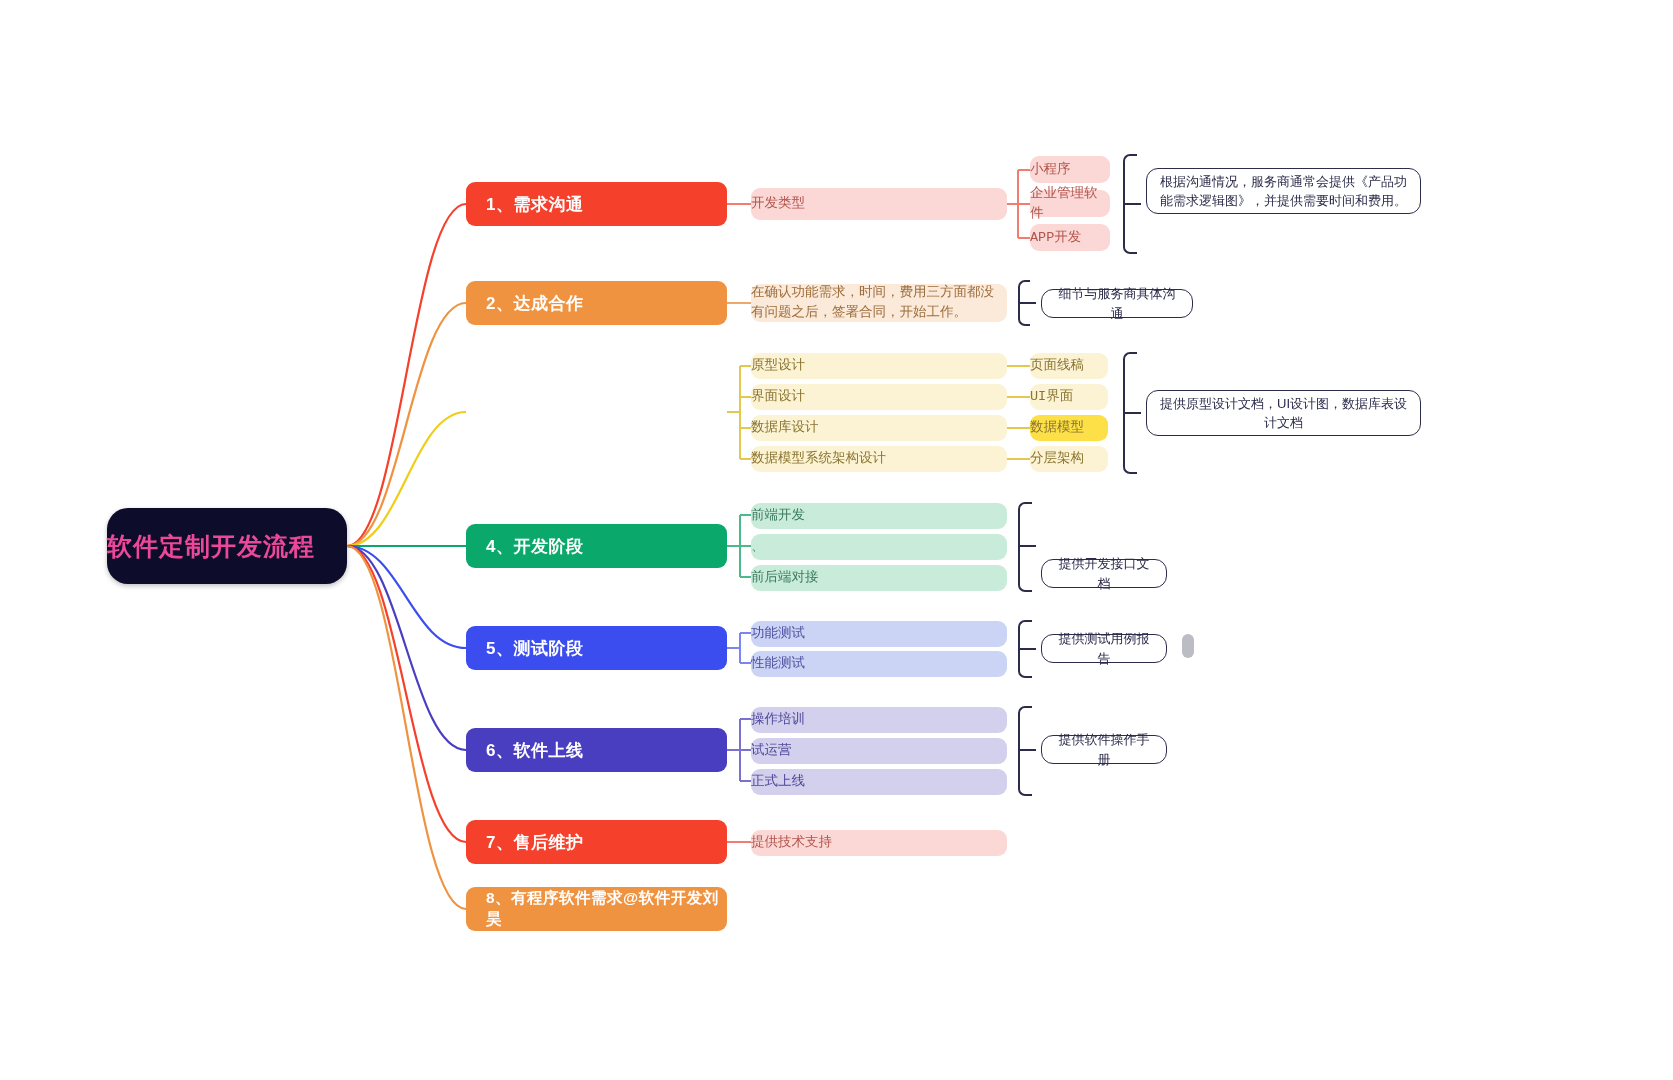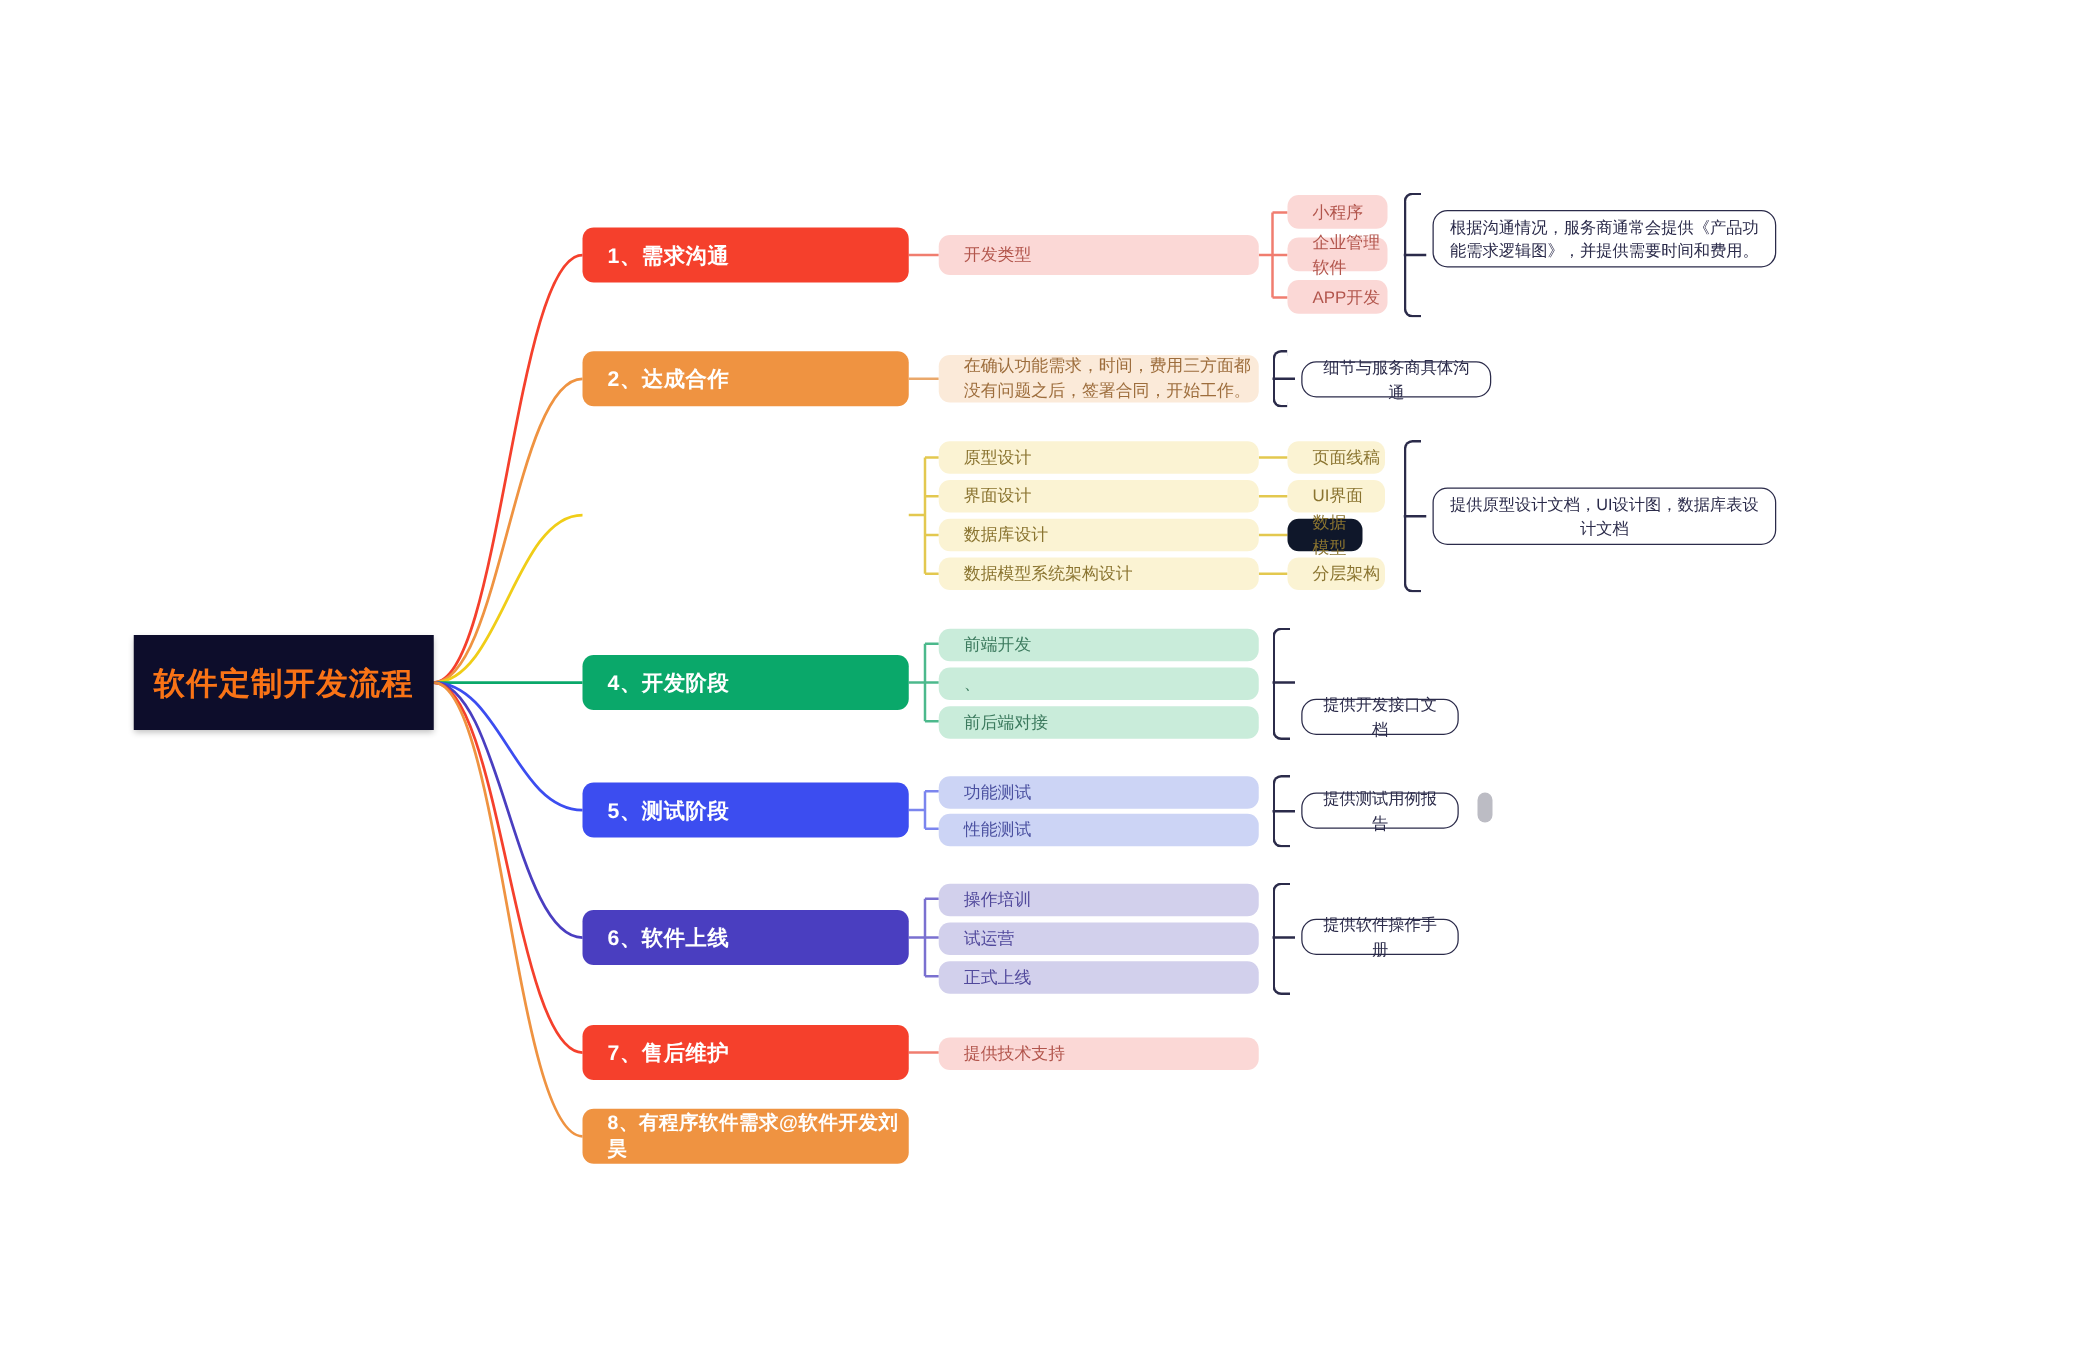--- a/index.html
+++ b/index.html
@@ -29,45 +29,45 @@
     position: absolute;
     box-sizing: border-box;
     display: flex;
     align-items: center;
     white-space: pre-wrap;
   }
 
   
   .root-node {
     background: #0d0d2b;
-    color: #f97316;
-    border-radius: 0;
+    color: #ec4899;
+    border-radius: 21px;
     font-size: 25px;
     font-weight: bold;
     letter-spacing: 1px;
-    justify-content: center;
     box-shadow: 0 2px 5px rgba(0,0,0,.25);
   }
 
   
   .l1 {
     border-radius: 9px;
     color: #ffffff;
     font-size: 17px;
     font-weight: bold;
     padding-left: 20px;
     letter-spacing: .5px;
   }
 
   
   .l2, .l3 {
     border-radius: 9px;
     font-size: 13.5px;
-    padding-left: 20px;
+    padding-left: 0;
     line-height: 1.45;
+    font-family: Liberation Mono, monospace;
   }
   .l2.multiline, .l3.multiline {
     align-items: center;
     padding-top: 4px;
     padding-bottom: 4px;
   }
 
   
   .note {
     position: absolute;
@@ -213,21 +213,21 @@
   </div>
   <div class="node l2" style="left:751px; top:446px; width:256px; height:26px; background:#fbf3d3; color:#8a7430;">
     <span>数据模型系统架构设计</span>
   </div>
   <div class="node l3" style="left:1030px; top:353px; width:78px; height:26px; background:#fbf3d3; color:#8a7430;">
     <span>页面线稿</span>
   </div>
   <div class="node l3" style="left:1030px; top:384px; width:78px; height:26px; background:#fbf3d3; color:#8a7430;">
     <span>UI界面</span>
   </div>
-  <div class="node l3" style="left:1030px; top:415px; width:60px; height:26px; background:#0f172a; color:#8a7430;">
+  <div class="node l3" style="left:1030px; top:415px; width:78px; height:26px; background:#fde047; color:#8a7430;">
     <span>数据模型</span>
   </div>
   <div class="node l3" style="left:1030px; top:446px; width:78px; height:26px; background:#fbf3d3; color:#8a7430;">
     <span>分层架构</span>
   </div>
   <div class="bracket" style="left:1123px; top:352px; width:14px; height:122px;"></div>
   <div class="bracket-stub" style="left:1123px; top:412px; width:18px;"></div>
   <div class="note" style="left:1146px; top:390px; width:275px; height:46px;">
     <span>提供原型设计文档，UI设计图，数据库表设计文档</span>
   </div>

